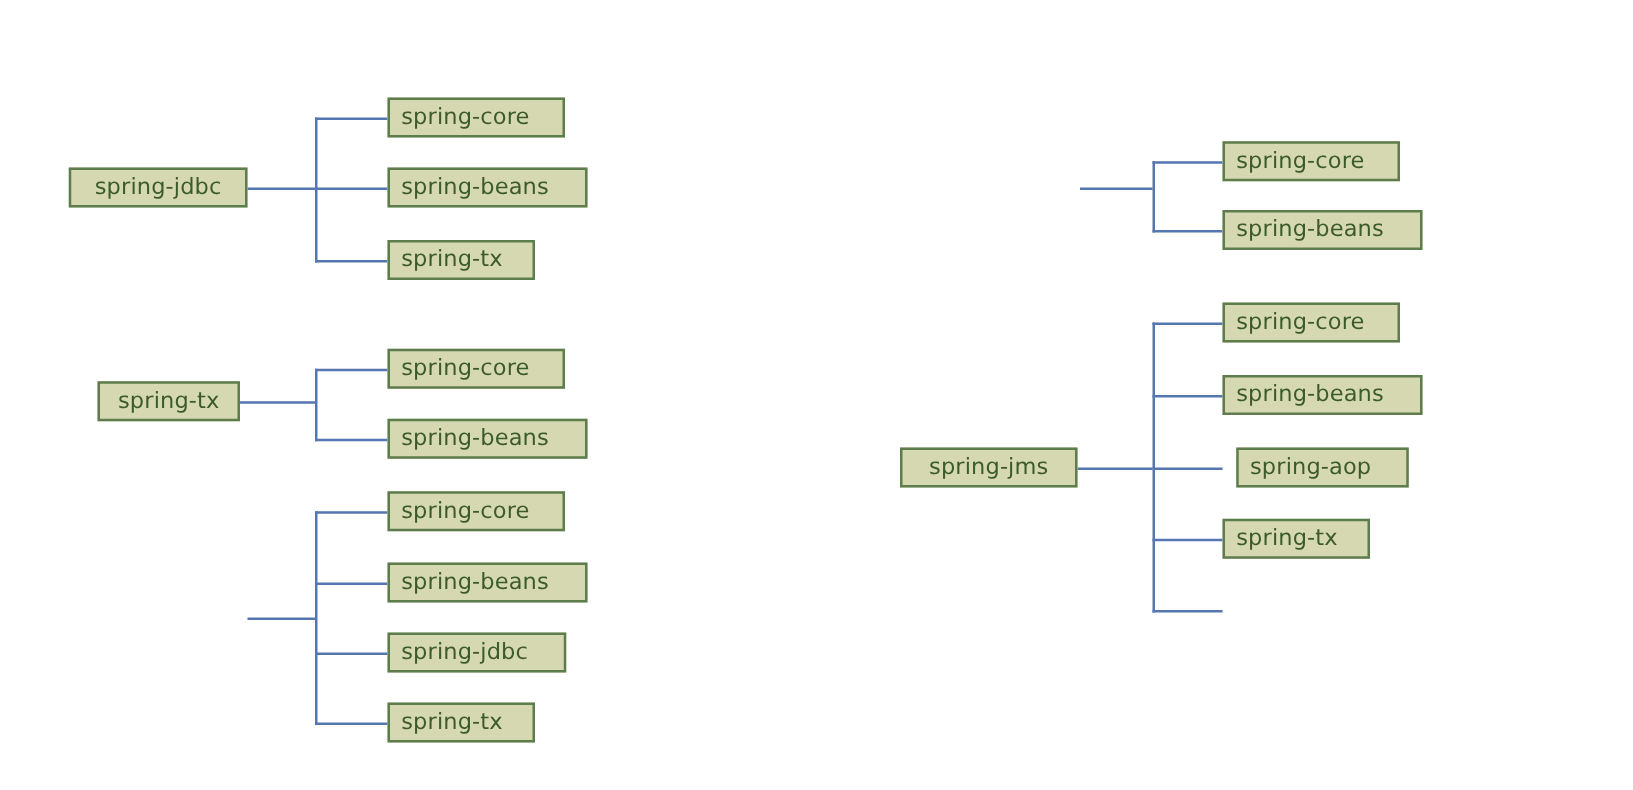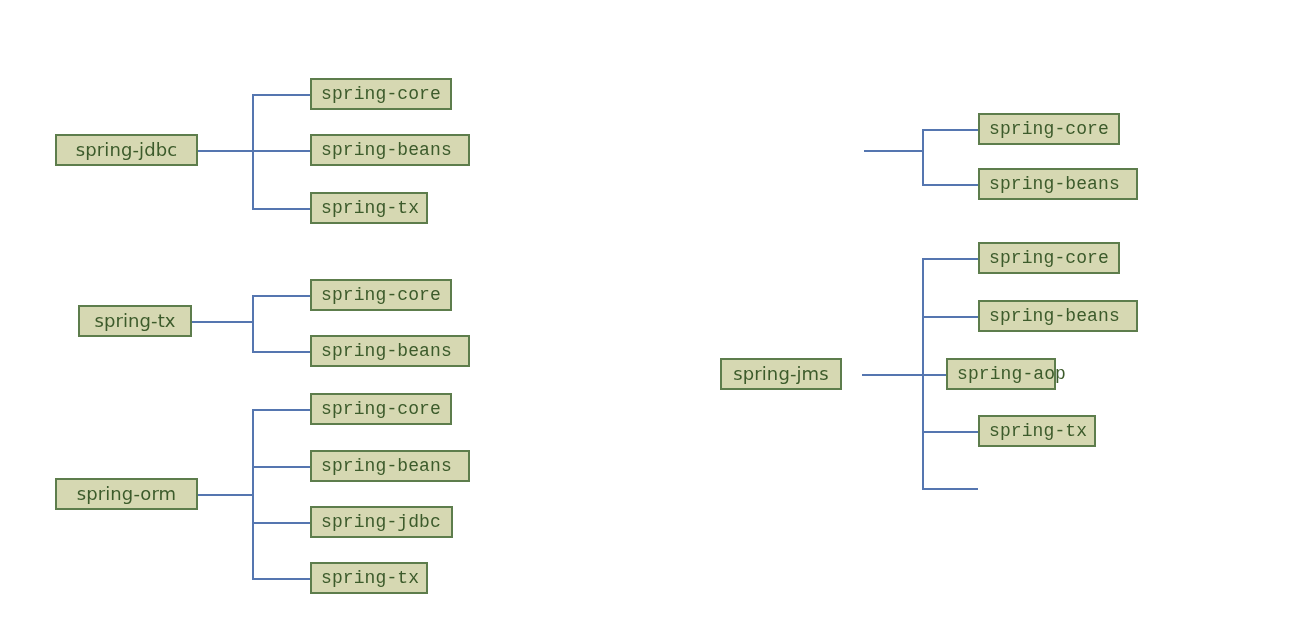--- a/index.html
+++ b/index.html
@@ -30,21 +30,20 @@
     justify-content: center;
     padding: 0 9px;
     white-space: nowrap;
     letter-spacing: 0.1px;
   }
   .node.parent {
     justify-content: center;
   }
   .node.child {
     justify-content: flex-start;
-    font-family: Liberation Mono, monospace;
   }
   .edge {
     position: absolute;
     background: #5576b0;
   }
   .edge-h { height: 2px; }
   .edge-v { width: 2px; }
 </style>
 </head>
 <body>
@@ -65,36 +64,35 @@
     <div class="edge edge-h" style="left: 252px; top: 351px; width: 58px;"></div>
     <div class="node parent" style="left: 78px; top: 305px; width: 114px; height: 32px;">spring-tx</div>
     <div class="node child" style="left: 310px; top: 279px; width: 142px; height: 32px;">spring-core</div>
     <div class="node child" style="left: 310px; top: 335px; width: 160px; height: 32px;">spring-beans</div>
     <div class="edge edge-v" style="left: 252px; top: 409px; height: 171px;"></div>
     <div class="edge edge-h" style="left: 198px; top: 494px; width: 54px;"></div>
     <div class="edge edge-h" style="left: 252px; top: 409px; width: 58px;"></div>
     <div class="edge edge-h" style="left: 252px; top: 466px; width: 58px;"></div>
     <div class="edge edge-h" style="left: 252px; top: 522px; width: 58px;"></div>
     <div class="edge edge-h" style="left: 252px; top: 578px; width: 58px;"></div>
-    <div class="node parent" style="left: 55px; top: 478px; width: 143px; height: 32px;">spring-orm</div>
     <div class="node child" style="left: 310px; top: 393px; width: 142px; height: 32px;">spring-core</div>
     <div class="node child" style="left: 310px; top: 450px; width: 160px; height: 32px;">spring-beans</div>
     <div class="node child" style="left: 310px; top: 506px; width: 143px; height: 32px;">spring-jdbc</div>
     <div class="node child" style="left: 310px; top: 562px; width: 118px; height: 32px;">spring-tx</div>
     <div class="edge edge-v" style="left: 922px; top: 129px; height: 57px;"></div>
     <div class="edge edge-h" style="left: 864px; top: 150px; width: 58px;"></div>
     <div class="edge edge-h" style="left: 922px; top: 129px; width: 56px;"></div>
     <div class="edge edge-h" style="left: 922px; top: 184px; width: 56px;"></div>
     <div class="node child" style="left: 978px; top: 113px; width: 142px; height: 32px;">spring-core</div>
     <div class="node child" style="left: 978px; top: 168px; width: 160px; height: 32px;">spring-beans</div>
     <div class="edge edge-v" style="left: 922px; top: 258px; height: 232px;"></div>
     <div class="edge edge-h" style="left: 862px; top: 374px; width: 60px;"></div>
     <div class="edge edge-h" style="left: 922px; top: 258px; width: 56px;"></div>
     <div class="edge edge-h" style="left: 922px; top: 316px; width: 56px;"></div>
     <div class="edge edge-h" style="left: 922px; top: 374px; width: 56px;"></div>
     <div class="edge edge-h" style="left: 922px; top: 431px; width: 56px;"></div>
     <div class="edge edge-h" style="left: 922px; top: 488px; width: 56px;"></div>
-    <div class="node parent" style="left: 720px; top: 358px; width: 122px; height: 32px;">spring-jms</div>
+    <div class="node parent" style="left: 720px; top: 358px; width: 142px; height: 32px;">spring-jms</div>
     <div class="node child" style="left: 978px; top: 242px; width: 142px; height: 32px;">spring-core</div>
     <div class="node child" style="left: 978px; top: 300px; width: 160px; height: 32px;">spring-beans</div>
-    <div class="node child" style="left: 946px; top: 358px; width: 110px; height: 32px;">spring-aop</div>
+    <div class="node child" style="left: 989px; top: 358px; width: 138px; height: 32px;">spring-aop</div>
     <div class="node child" style="left: 978px; top: 415px; width: 118px; height: 32px;">spring-tx</div>
   </div>
 
 </body></html>

